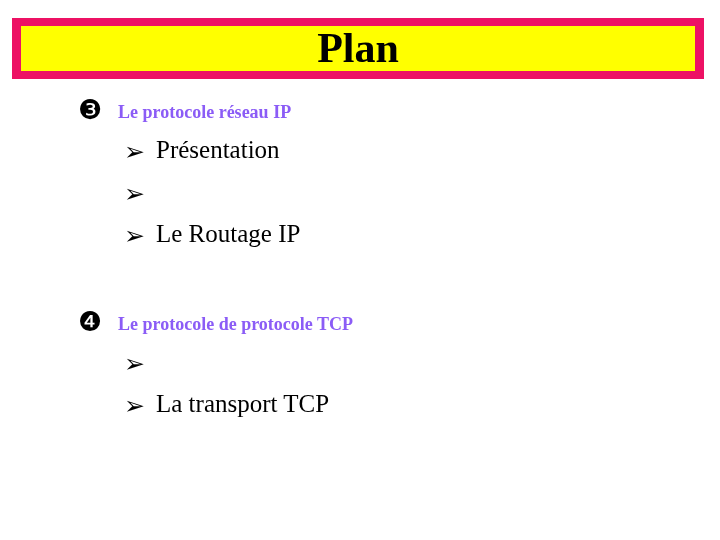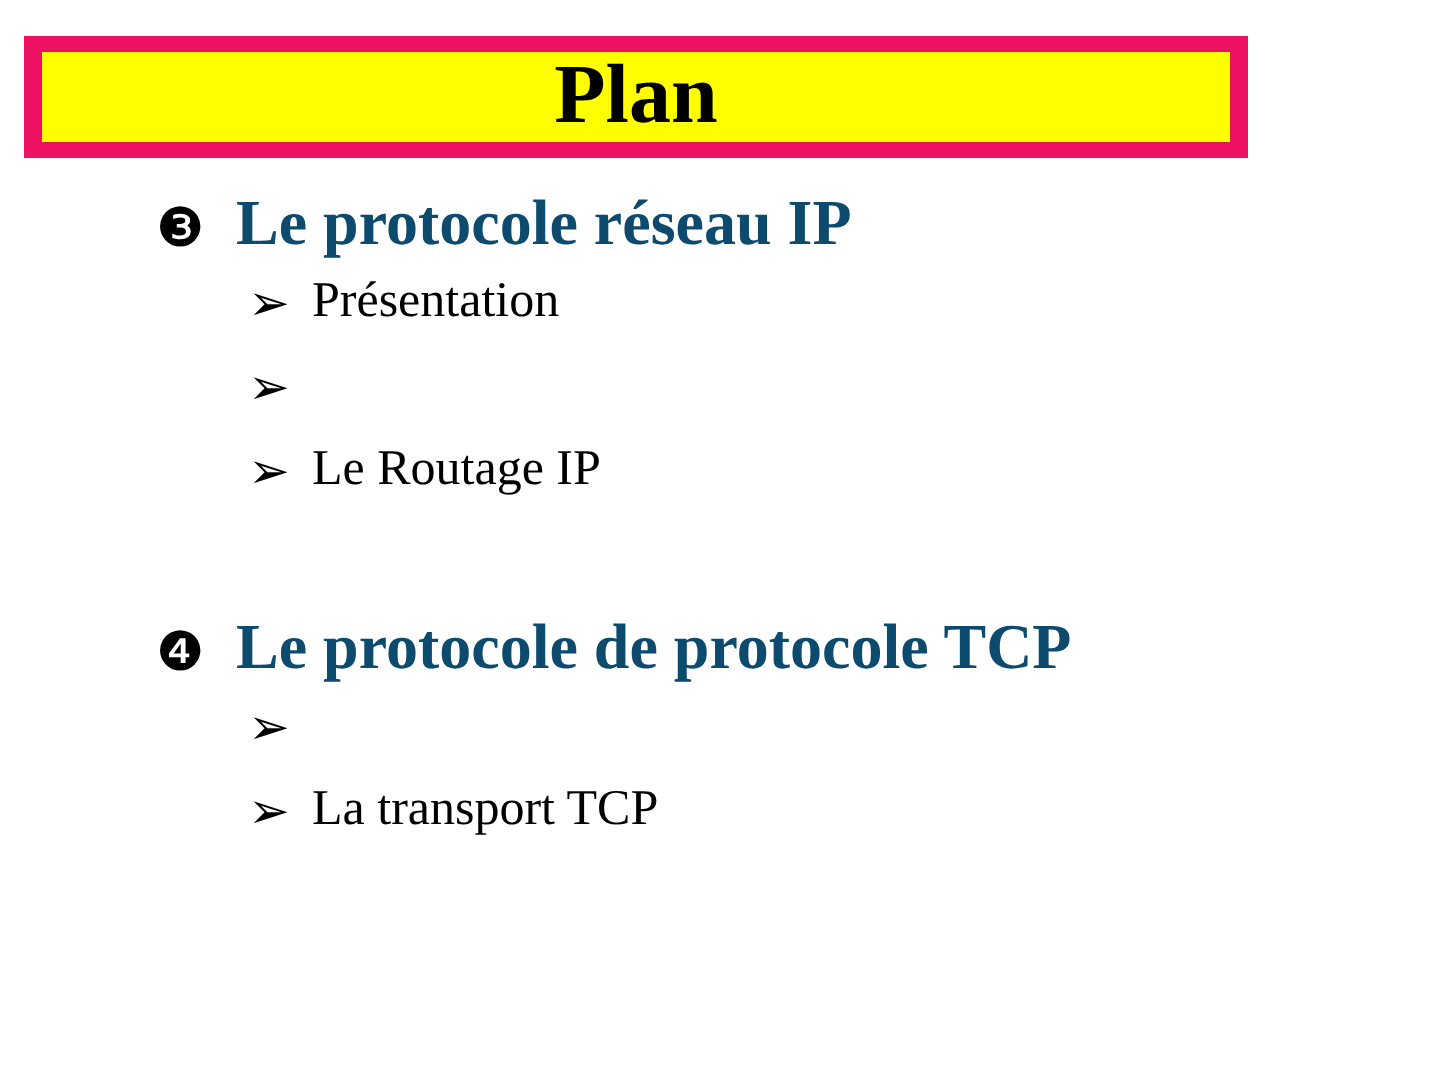--- a/index.html
+++ b/index.html
@@ -13,21 +13,21 @@
     font-family: "Liberation Serif", "DejaVu Serif", serif;
     overflow: hidden;
     position: relative;
   }
 
   
   .title-banner {
     position: absolute;
     left: 12px;
     top: 18px;
-    width: 612px;
+    width: 692px;
     height: 61px;
     background: #ED1164;      
     box-sizing: border-box;
     padding: 7px 8px 7px 8px;
   }
   .title-inner {
     width: 100%;
     height: 100%;
     background: #FFFF00;      
     border: 1px solid #ED1164;
@@ -75,23 +75,23 @@
     line-height: 1;
     color: #000000;
     width: 40px;
     flex: 0 0 40px;
     position: relative;
     top: 1px;
   }
   .text-l1 {
     font-family: "Liberation Serif", "DejaVu Serif", serif;
     font-weight: bold;
-    font-size: 32px;
+    font-size: 18px;
     line-height: 1;
-    color: #0c4a6e;
+    color: #8b5cf6;
   }
 
   
   .row-l2 {
     display: flex;
     align-items: baseline;
     padding-left: 124px;
     height: 42px;
   }
   .marker-l2 {

